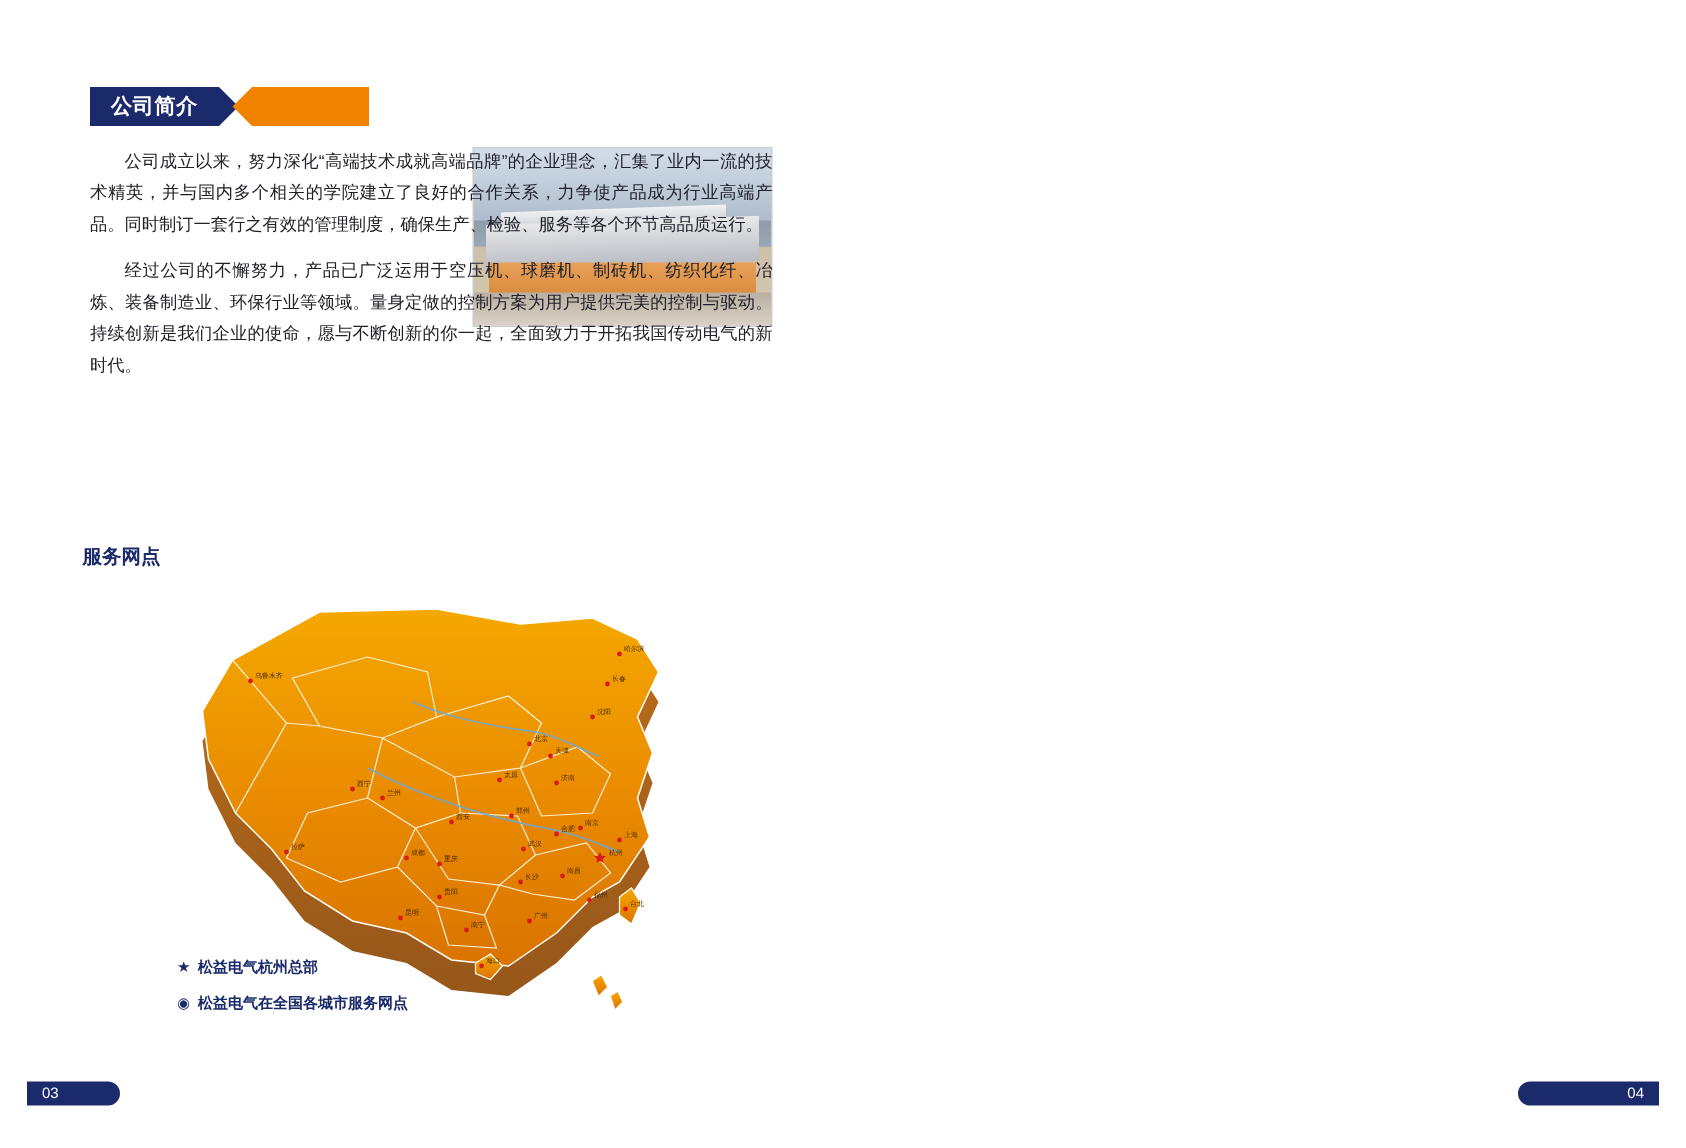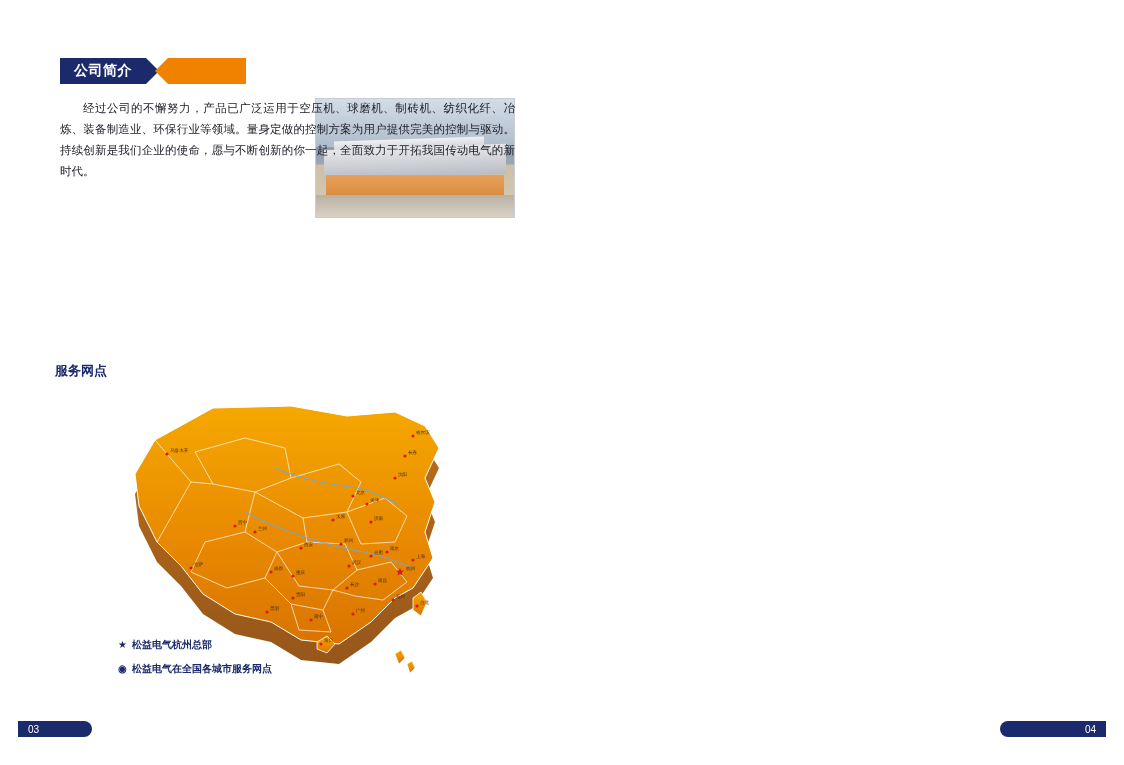--- a/index.html
+++ b/index.html
@@ -79,26 +79,26 @@
   }
 
   .sub-head{
     position:absolute;left:55px;font-size:13px;font-weight:bold;color:#1b2a6b;
   }
   #service-head{top:362px;}
 
   .map-wrap{position:absolute;left:95px;top:392px;width:390px;height:290px;}
   .legend{position:absolute;left:118px;font-size:10px;font-weight:bold;color:#1b2a6b;}
   #legend-1{top:638px;}
-  #legend-2{top:662px;font-family:Liberation Serif, serif;}
+  #legend-2{top:662px;}
   .legend .mk{display:inline-block;width:14px;}
 
   
   .folio{
-    position:absolute;bottom:28px;width:74px;height:16px;
+    position:absolute;bottom:28px;width:62px;height:16px;
     background:#1b2a6b;color:#fff;font-size:10px;
     display:flex;align-items:center;
   }
   .folio span{padding-left:10px;}
   #folio-left{left:18px;border-radius:0 8px 8px 0;}
   #folio-right{right:18px;border-radius:8px 0 0 8px;justify-content:flex-end;padding-left:32px;}
   #folio-right span{padding-left:0;padding-right:10px;}
 </style>
 </head>
 <body>
@@ -115,20 +115,21 @@
 
     <div class="factory-photo">
       <div class="sky"></div>
       <div class="roof2"></div>
       <div class="roof"></div>
       <div class="wall"></div>
       <div class="ground"></div>
     </div>
 
     <div class="body-text" id="para-block">
+      <p>公司成立以来，努力深化“高端技术成就高端品牌”的企业理念，汇集了业内一流的技术精英，并与国内多个相关的学院建立了良好的合作关系，力争使产品成为行业高端产品。同时制订一套行之有效的管理制度，确保生产、检验、服务等各个环节高品质运行。</p>
       <p>经过公司的不懈努力，产品已广泛运用于空压机、球磨机、制砖机、纺织化纤、冶炼、装备制造业、环保行业等领域。量身定做的控制方案为用户提供完美的控制与驱动。持续创新是我们企业的使命，愿与不断创新的你一起，全面致力于开拓我国传动电气的新时代。</p>
     </div>
 
     <div class="sub-head" id="service-head">服务网点</div>
 
     <div class="map-wrap">
       <svg width="390" height="290" viewBox="0 0 390 290">
         <defs>
           <linearGradient id="gmap" x1="0" y1="0" x2="0" y2="1">
             <stop offset="0%" stop-color="#f5a800"></stop>

